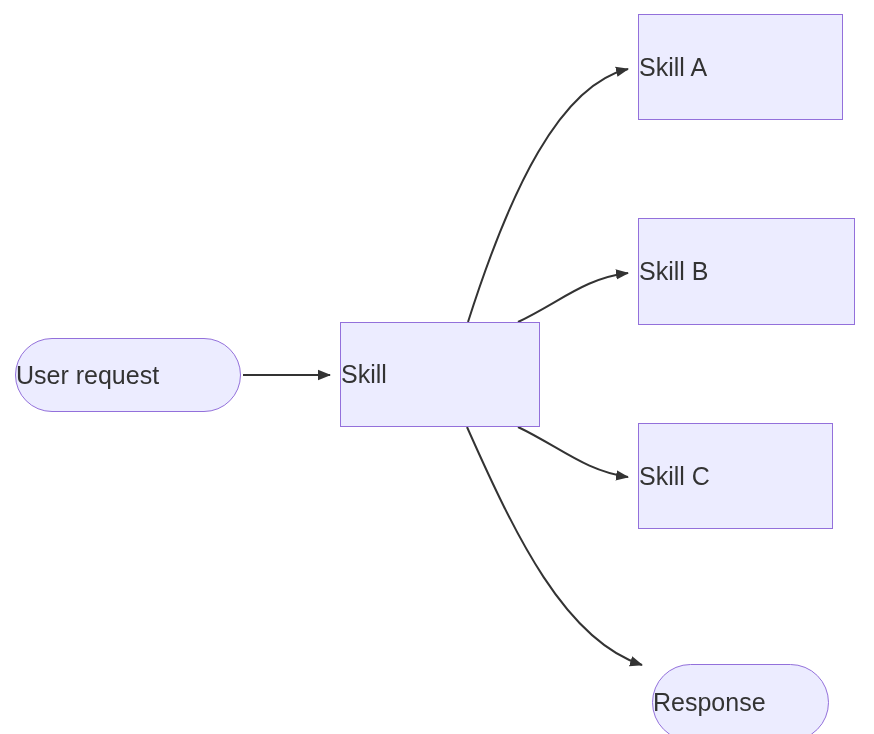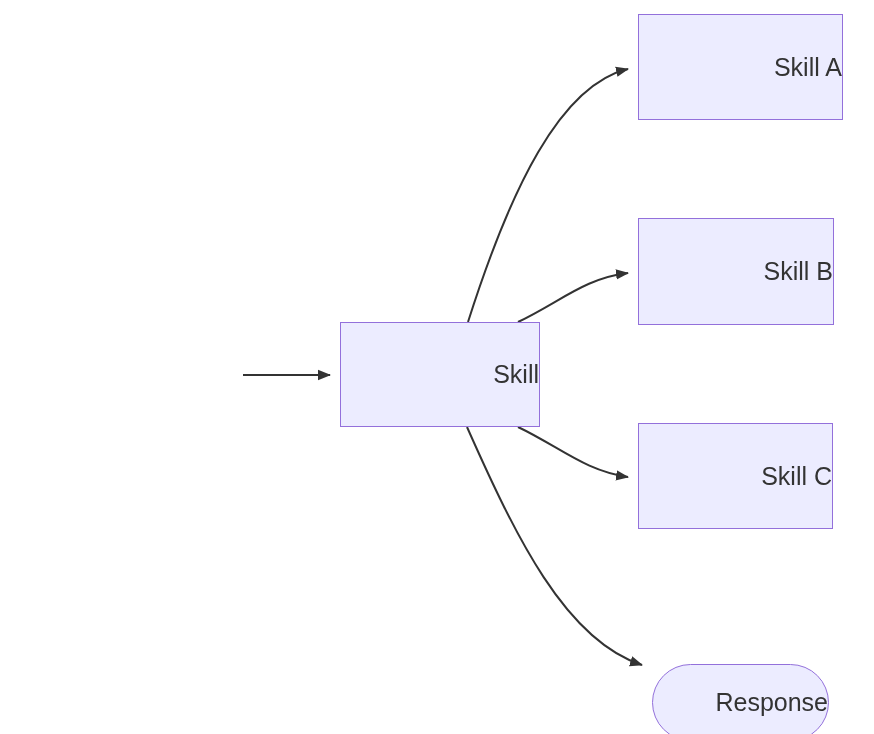--- a/index.html
+++ b/index.html
@@ -32,36 +32,36 @@
     stroke: none;
   }
   .node {
     position: absolute;
     box-sizing: border-box;
     background: var(--node-fill, #ECECFF);
     border: 1.5px solid var(--node-border, #9370DB);
     color: var(--text, #333333);
     display: flex;
     align-items: center;
-    justify-content: flex-end;
+    justify-content: flex-start;
     font-size: 25px;
     line-height: 1;
     white-space: nowrap;
     text-align: center;
   }
   .node.stadium-shape {
     border-radius: 999px;
   }
   .node.rect-shape {
     border-radius: 0;
   }
   #node-user-request { left: 15px;  top: 338px; width: 226px; height: 74px;  }
   #node-agent        { left: 340px; top: 322px; width: 200px; height: 105px; }
   #node-skill-a      { left: 638px; top: 14px;  width: 205px; height: 106px; }
-  #node-skill-b      { left: 638px; top: 218px; width: 196px; height: 107px; }
+  #node-skill-b      { left: 638px; top: 218px; width: 217px; height: 107px; }
   #node-skill-c      { left: 638px; top: 423px; width: 195px; height: 106px; }
   #node-response     { left: 652px; top: 664px; width: 177px; height: 77px;  }
 </style>
 </head>
 <body>
 
 <div class="canvas" style="--background: #FFFFFF; --node-fill: #ECECFF; --node-border: #9370DB; --edge: #333333; --text: #333333;">
 
   <svg class="edges-layer" viewBox="0 0 874 734" xmlns="http://www.w3.org/2000/svg">
     <defs>
@@ -74,20 +74,23 @@
 
     <path class="edge" d="M 468 322 C 510 190, 560 85, 628 69" marker-end="url(#arrowhead)"></path>
 
     <path class="edge" d="M 518 322 C 560 302, 585 278, 628 273" marker-end="url(#arrowhead)"></path>
 
     <path class="edge" d="M 518 427 C 560 447, 585 471, 628 477" marker-end="url(#arrowhead)"></path>
 
     <path class="edge" d="M 467 427 C 515 535, 565 640, 642 665" marker-end="url(#arrowhead)"></path>
   </svg>
 
+  <div class="node stadium-shape" id="node-user-request">
+    <span>User request</span>
+  </div>
 
   <div class="node rect-shape" id="node-agent">
     <span>Skill</span>
   </div>
 
   <div class="node rect-shape" id="node-skill-a">
     <span>Skill A</span>
   </div>
 
   <div class="node rect-shape" id="node-skill-b">

